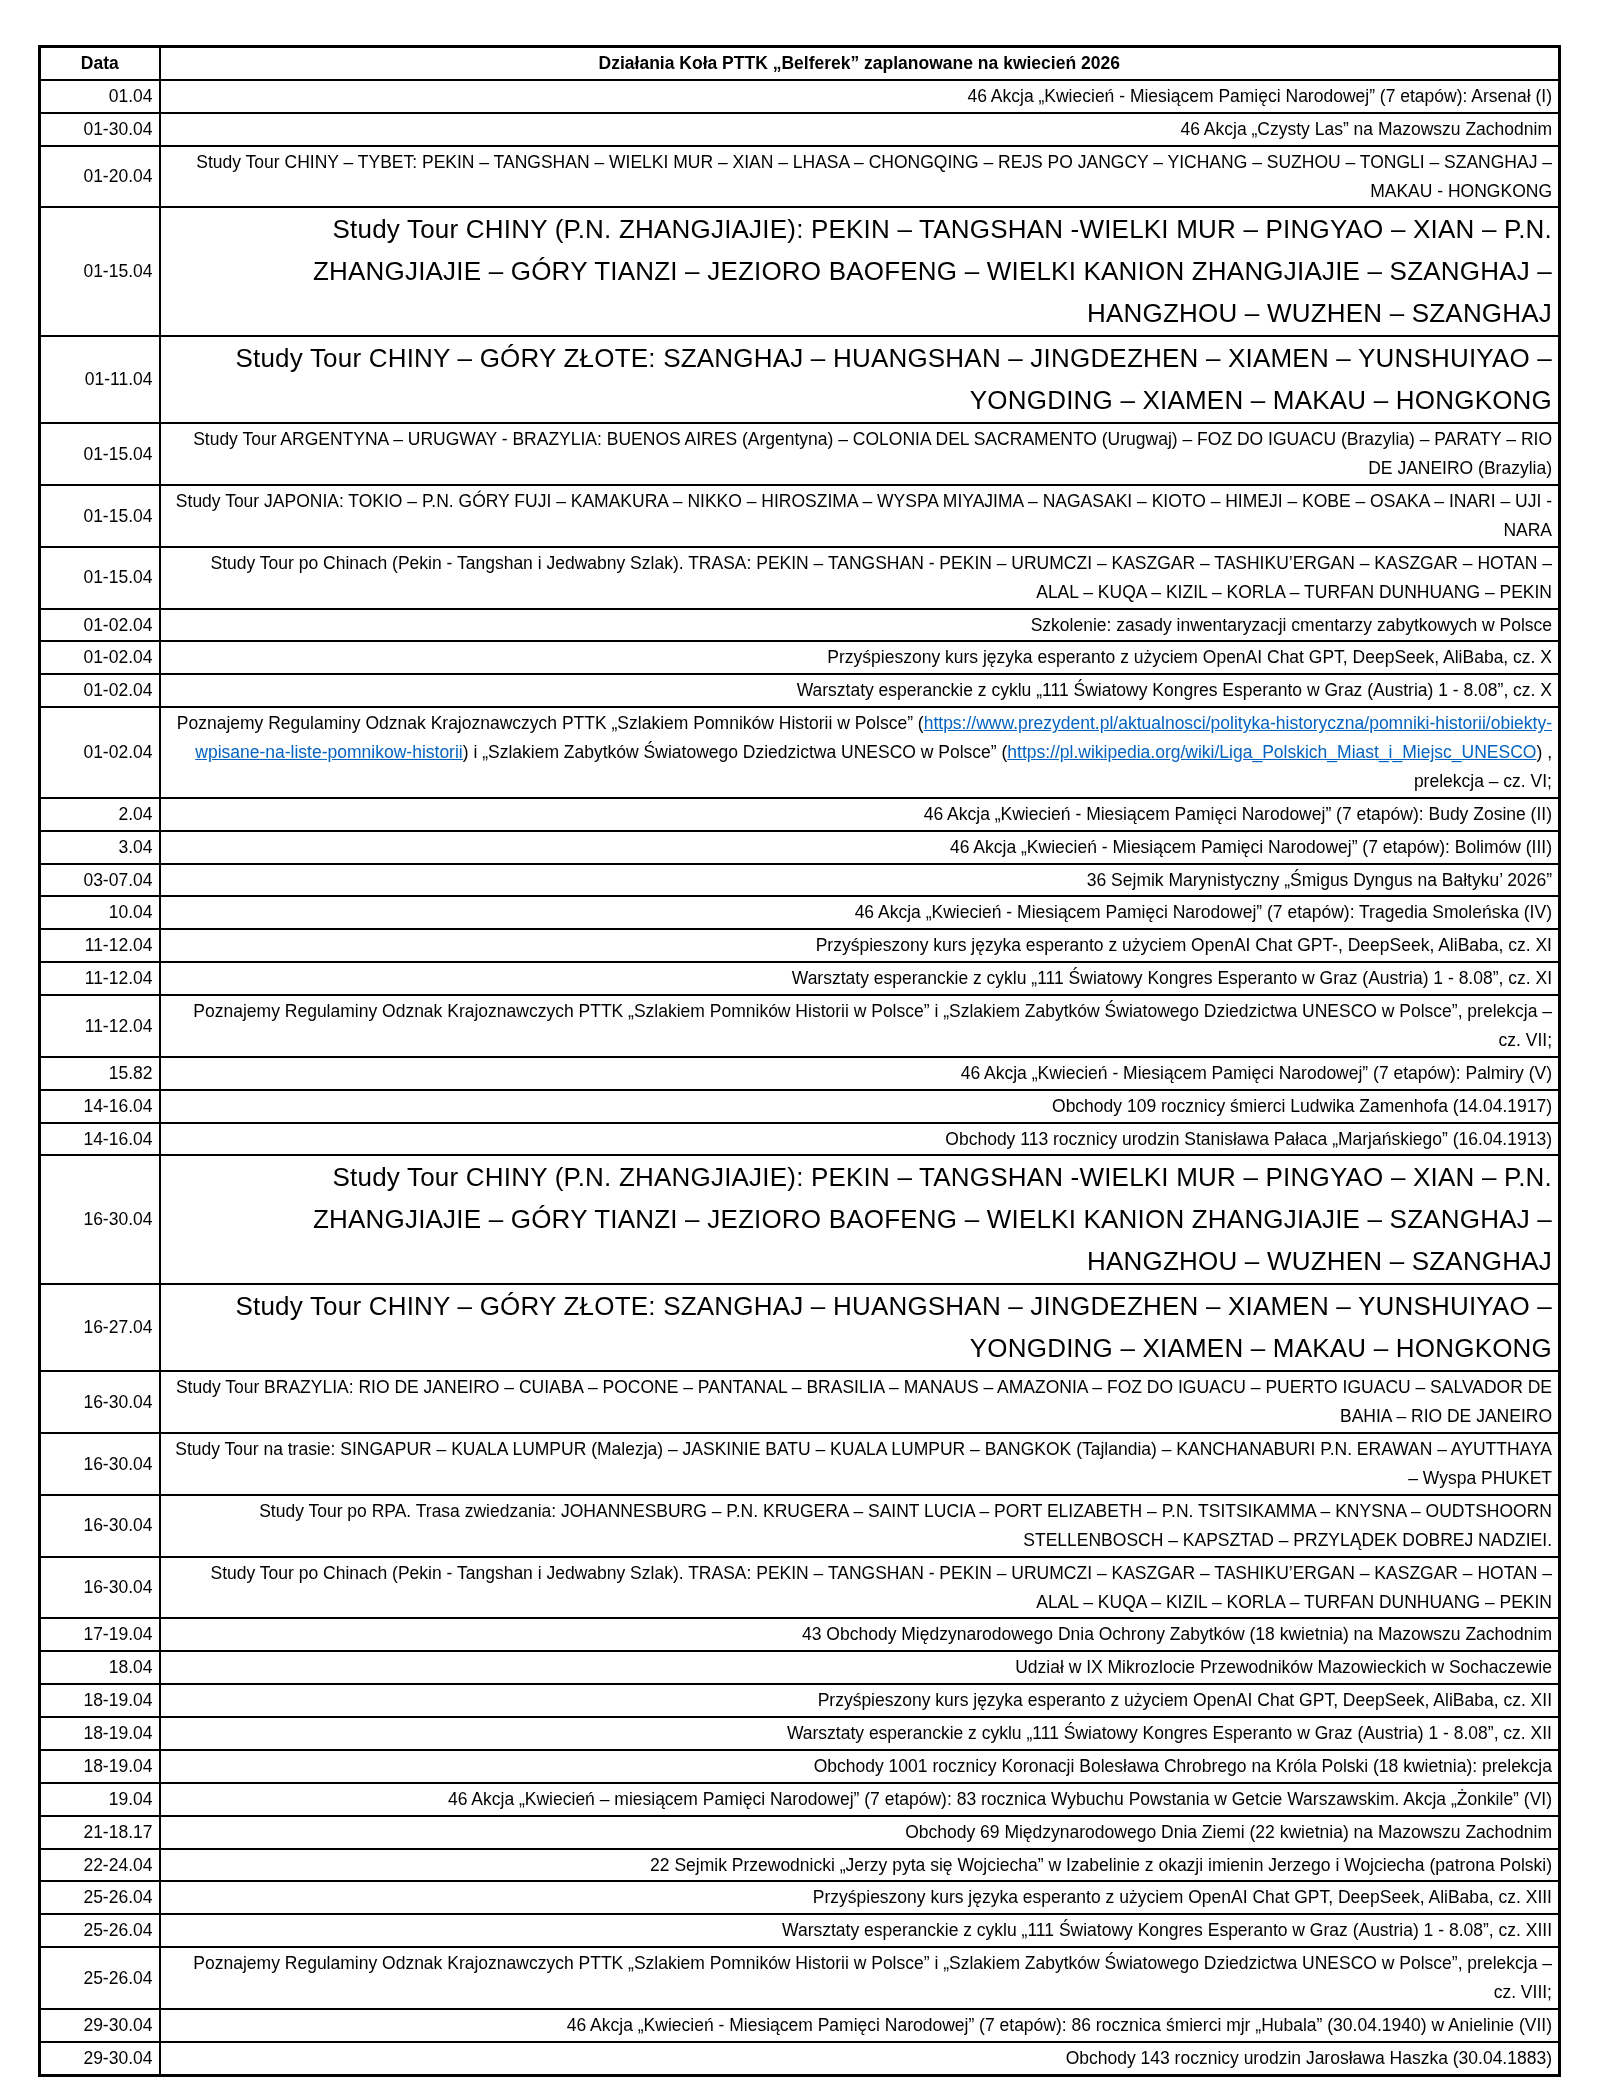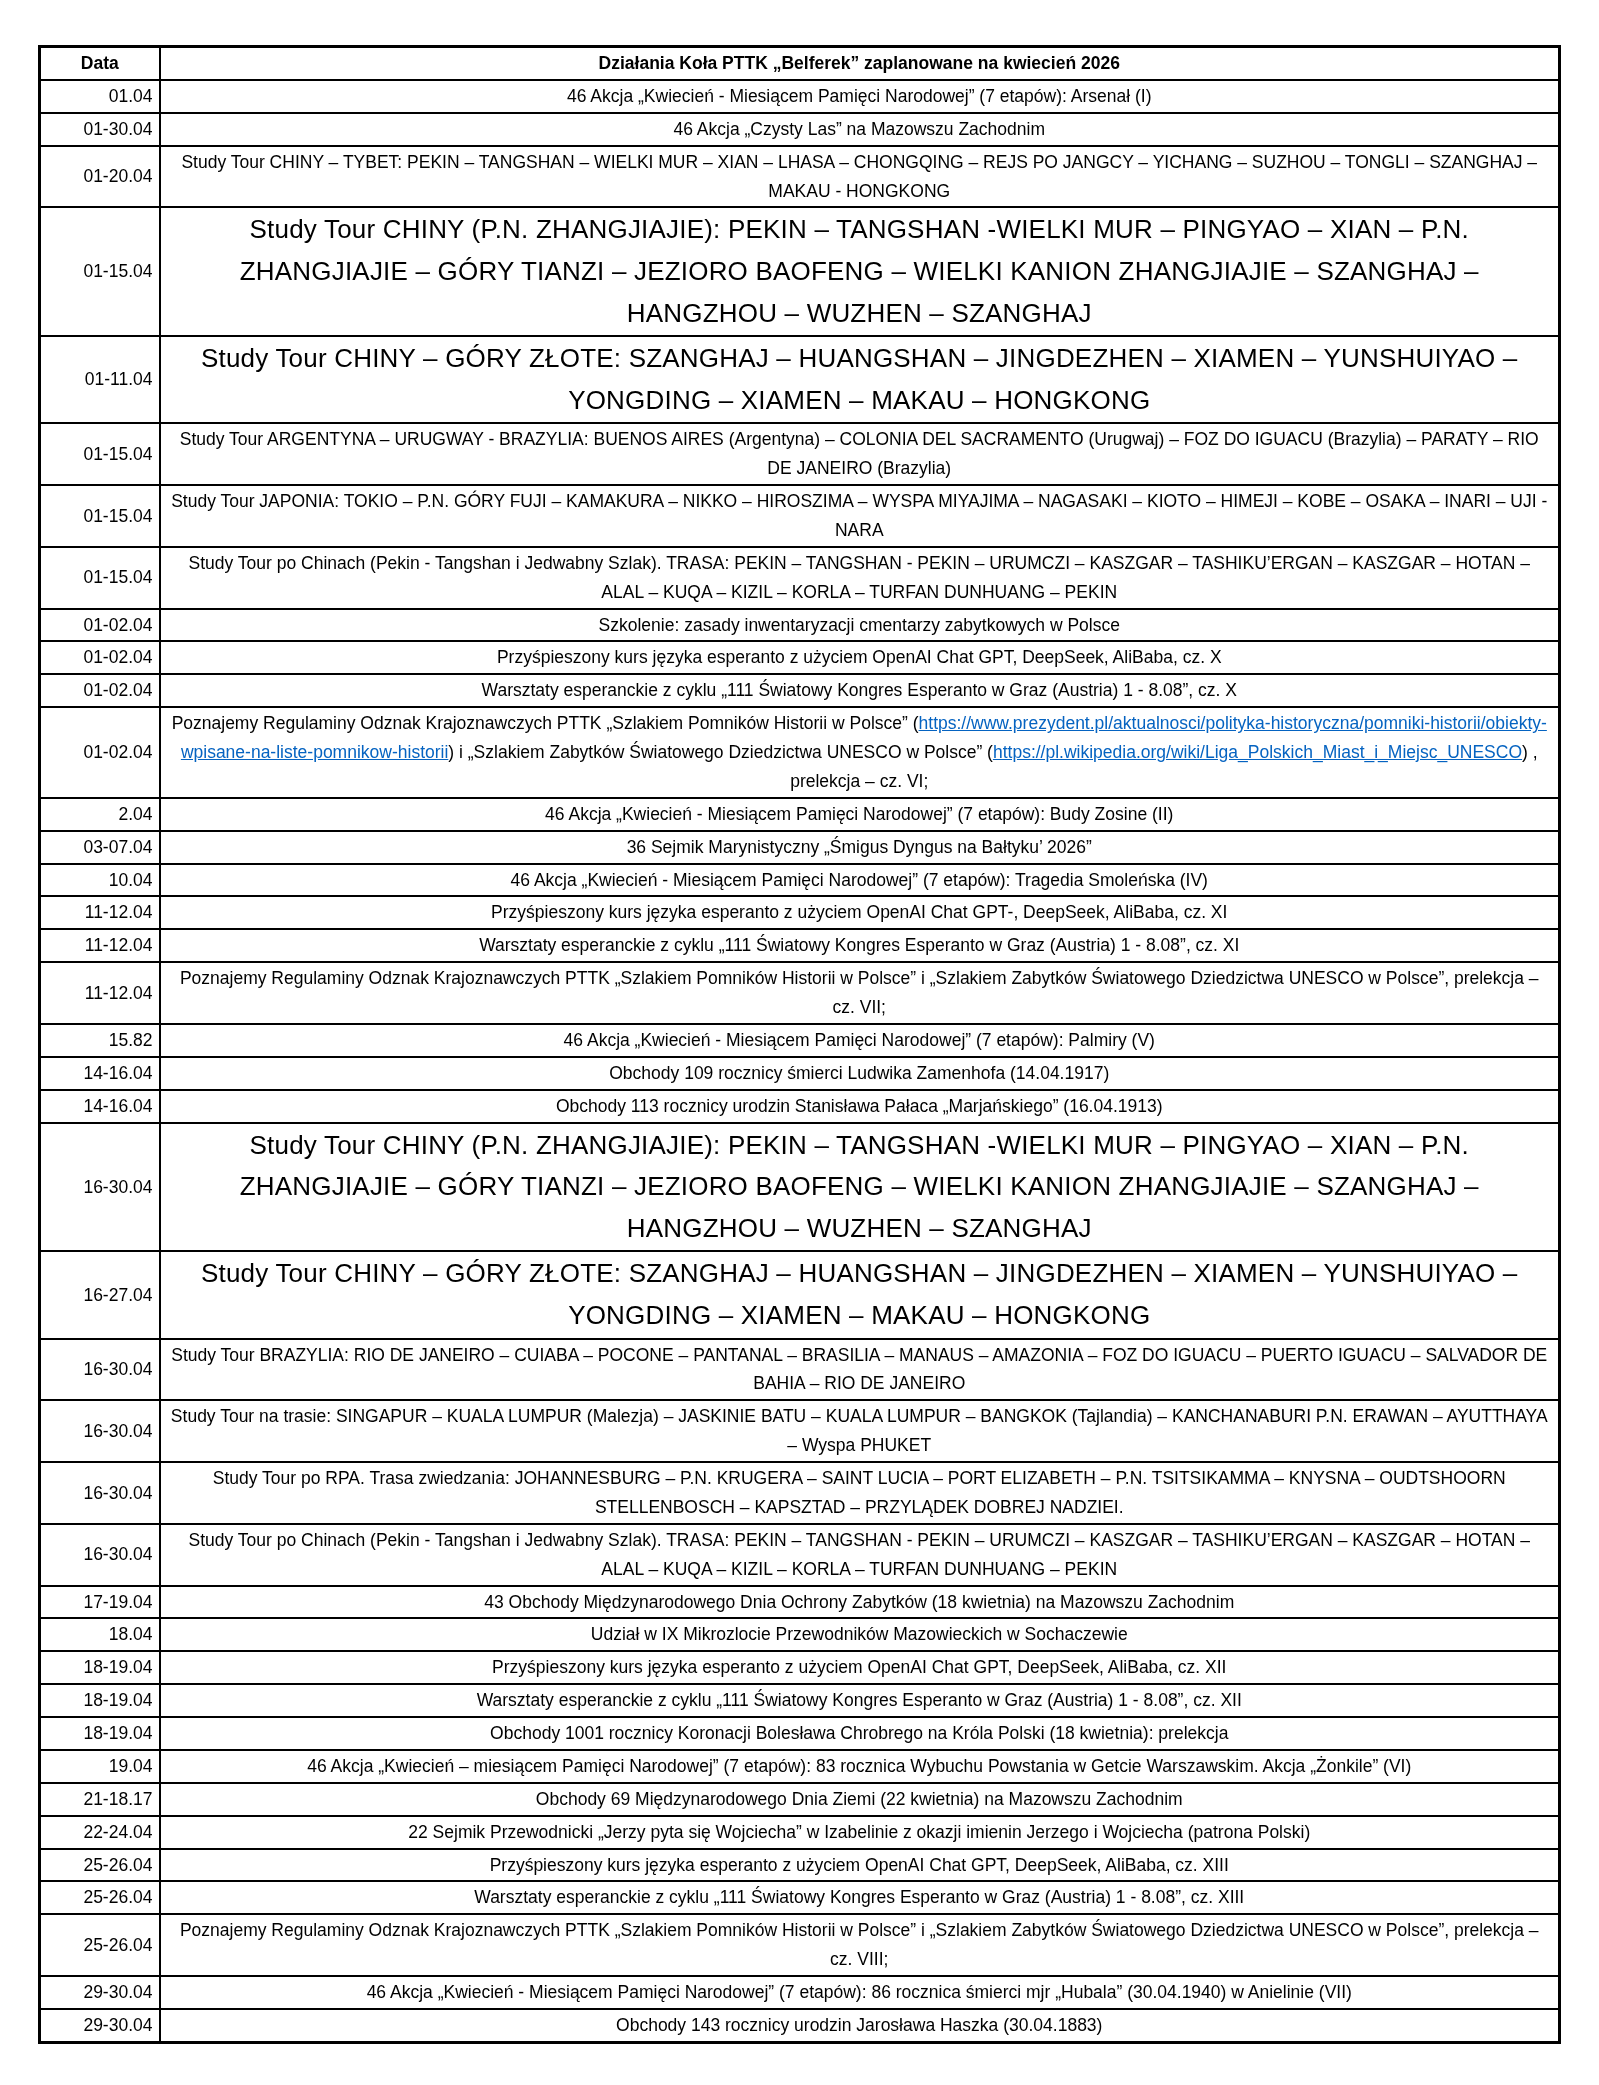--- a/index.html
+++ b/index.html
@@ -35,21 +35,21 @@
     font-weight: bold;
     text-align: center;
     font-size: 18px;
     padding: 2px 4px;
   }
   td.date-cell {
     text-align: right;
     white-space: nowrap;
   }
   td.activity-cell {
-    text-align: center;
+    text-align: right;
     padding-left: 10px;
     padding-right: 10px;
   }
   tr.large td.activity-cell {
     font-size: 26px;
     line-height: 1.6;
     letter-spacing: 0.2px;
   }
   td.activity-cell a {
     color: #0563c1;
@@ -119,20 +119,24 @@
         </tr>
         <tr>
           <td class="date-cell">01-02.04</td>
           <td class="activity-cell">Poznajemy Regulaminy Odznak Krajoznawczych PTTK „Szlakiem Pomników Historii w Polsce” (<a href="#">https://www.prezydent.pl/aktualnosci/polityka-historyczna/pomniki-historii/obiekty-wpisane-na-liste-pomnikow-historii</a>) i „Szlakiem Zabytków Światowego Dziedzictwa UNESCO w Polsce” (<a href="#">https://pl.wikipedia.org/wiki/Liga_Polskich_Miast_i_Miejsc_UNESCO</a>) , prelekcja – cz. VI;</td>
         </tr>
         <tr>
           <td class="date-cell">2.04</td>
           <td class="activity-cell">46 Akcja „Kwiecień - Miesiącem Pamięci Narodowej” (7 etapów): Budy Zosine (II)</td>
         </tr>
         <tr>
+          <td class="date-cell">3.04</td>
+          <td class="activity-cell">46 Akcja „Kwiecień - Miesiącem Pamięci Narodowej” (7 etapów): Bolimów (III)</td>
+        </tr>
+        <tr>
           <td class="date-cell">03-07.04</td>
           <td class="activity-cell">36 Sejmik Marynistyczny „Śmigus Dyngus na Bałtyku’ 2026”</td>
         </tr>
         <tr>
           <td class="date-cell">10.04</td>
           <td class="activity-cell">46 Akcja „Kwiecień - Miesiącem Pamięci Narodowej” (7 etapów): Tragedia Smoleńska (IV)</td>
         </tr>
         <tr>
           <td class="date-cell">11-12.04</td>
           <td class="activity-cell">Przyśpieszony kurs języka esperanto z użyciem OpenAI Chat GPT-, DeepSeek, AliBaba,  cz. XI</td>

